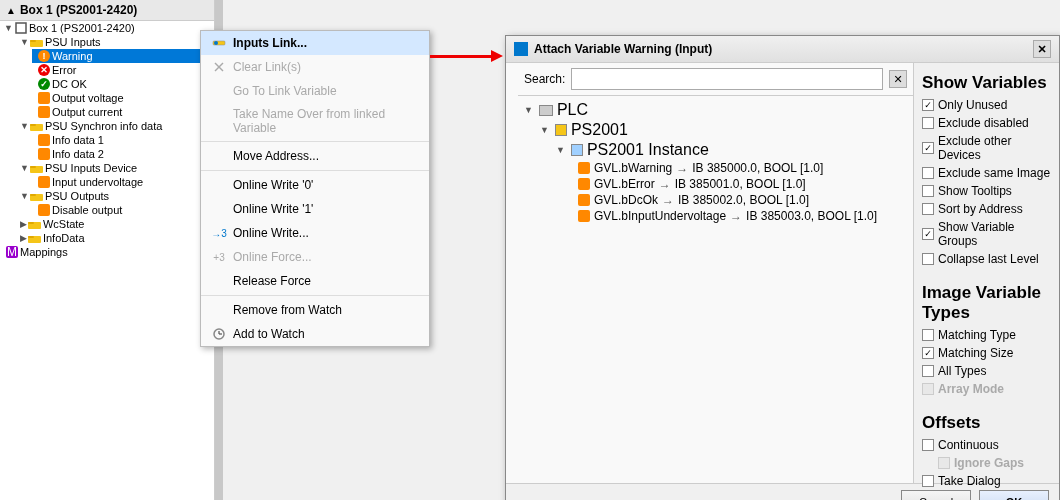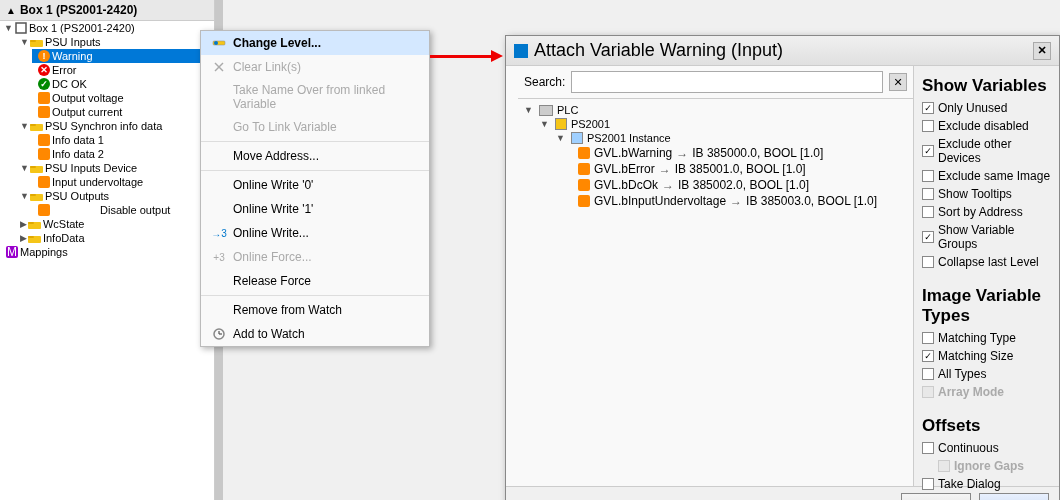--- a/index.html
+++ b/index.html
@@ -99,21 +99,21 @@
     }
     .dialog-titlebar {
       background: linear-gradient(to bottom, #f0f0f0, #e0e0e0);
       border-bottom: 1px solid #ccc;
       padding: 4px 8px;
       display: flex;
       align-items: center;
       gap: 6px;
     }
     .dialog-title-icon { width: 14px; height: 14px; background: #0077cc; flex-shrink: 0; }
-    .dialog-title-text { font-size: 18px; font-weight: normal; flex: 1; }
+    .dialog-title-text { font-size: 12px; font-weight: bold; flex: 1; }
     .dialog-close-btn {
       width: 18px; height: 18px;
       background: #ddd;
       border: 1px solid #aaa;
       display: flex; align-items: center; justify-content: center;
       cursor: pointer; font-size: 11px; font-weight: bold;
     }
 
     .dialog-body {
       display: flex;
@@ -153,21 +153,21 @@
       flex: 1;
       overflow-y: auto;
       padding: 4px 0;
     }
     .dlg-tree-item {
       display: flex;
       align-items: center;
       padding: 1px 4px;
       white-space: nowrap;
     }
-    .dlg-tree-item .label { font-size: 11px; }
+    .dlg-tree-item .label { font-size: 16px; }
     .dlg-arrow { font-size: 9px; color: #555; margin-right: 2px; }
 
     
     .var-row {
       display: flex;
       align-items: center;
       padding: 1px 4px 1px 60px;
       font-size: 11px;
       white-space: nowrap;
     }
@@ -347,21 +347,21 @@
       <span class="arrow">▼</span>
       <span class="tree-icon">
         <svg width="14" height="11">
             <rect x="0" y="3" width="13" height="7" rx="1" fill="#f5c518"></rect>
             <rect x="0" y="3" width="6" height="2" rx="1" fill="#e0a800"></rect>
           </svg>
       </span>
       <span class="tree-label">PSU Outputs</span>
     </div>
     <div style="padding-left:16px;">
-      <div class="tree-item" style="padding-left:4px;gap:48px;">
+      <div class="tree-item" style="padding-left:4px;">
         <span class="tree-icon">
             <span class="icon-orange-sq"></span>
           </span>
         <span class="tree-label">Disable output</span>
       </div>
     </div>
 
     <div class="tree-item" style="padding-left:4px;">
       <span class="arrow">▶</span>
       <span class="tree-icon">
@@ -398,38 +398,38 @@
 <div style="width:8px; background:#c8c8c8; flex-shrink:0;"></div>
 
 <div class="context-menu">
   <div class="ctx-item highlighted">
     <span class="ctx-icon">
       <svg width="14" height="14">
           <rect x="1" y="5" width="12" height="4" rx="1" fill="#f5c518" stroke="#888" stroke-width="0.5"></rect>
           <circle cx="4" cy="7" r="2" fill="#0077cc"></circle>
         </svg>
     </span>
-    <span class="ctx-label">Change Level...</span>
+    <span class="ctx-label">Inputs Link...</span>
   </div>
   <div class="ctx-item disabled">
     <span class="ctx-icon">
       <svg width="14" height="14">
           <line x1="3" y1="3" x2="11" y2="11" stroke="#aaa" stroke-width="1.5"></line>
           <line x1="11" y1="3" x2="3" y2="11" stroke="#aaa" stroke-width="1.5"></line>
         </svg>
     </span>
     <span class="ctx-label">Clear Link(s)</span>
   </div>
   <div class="ctx-item disabled">
     <span class="ctx-icon"></span>
-    <span class="ctx-label">Take Name Over from linked Variable</span>
+    <span class="ctx-label">Go To Link Variable</span>
   </div>
   <div class="ctx-item disabled">
     <span class="ctx-icon"></span>
-    <span class="ctx-label">Go To Link Variable</span>
+    <span class="ctx-label">Take Name Over from linked Variable</span>
   </div>
   <div class="ctx-divider"></div>
   <div class="ctx-item">
     <span class="ctx-icon"></span>
     <span class="ctx-label">Move Address...</span>
   </div>
   <div class="ctx-divider"></div>
   <div class="ctx-item">
     <span class="ctx-icon"></span>
     <span class="ctx-label">Online Write '0'</span>

